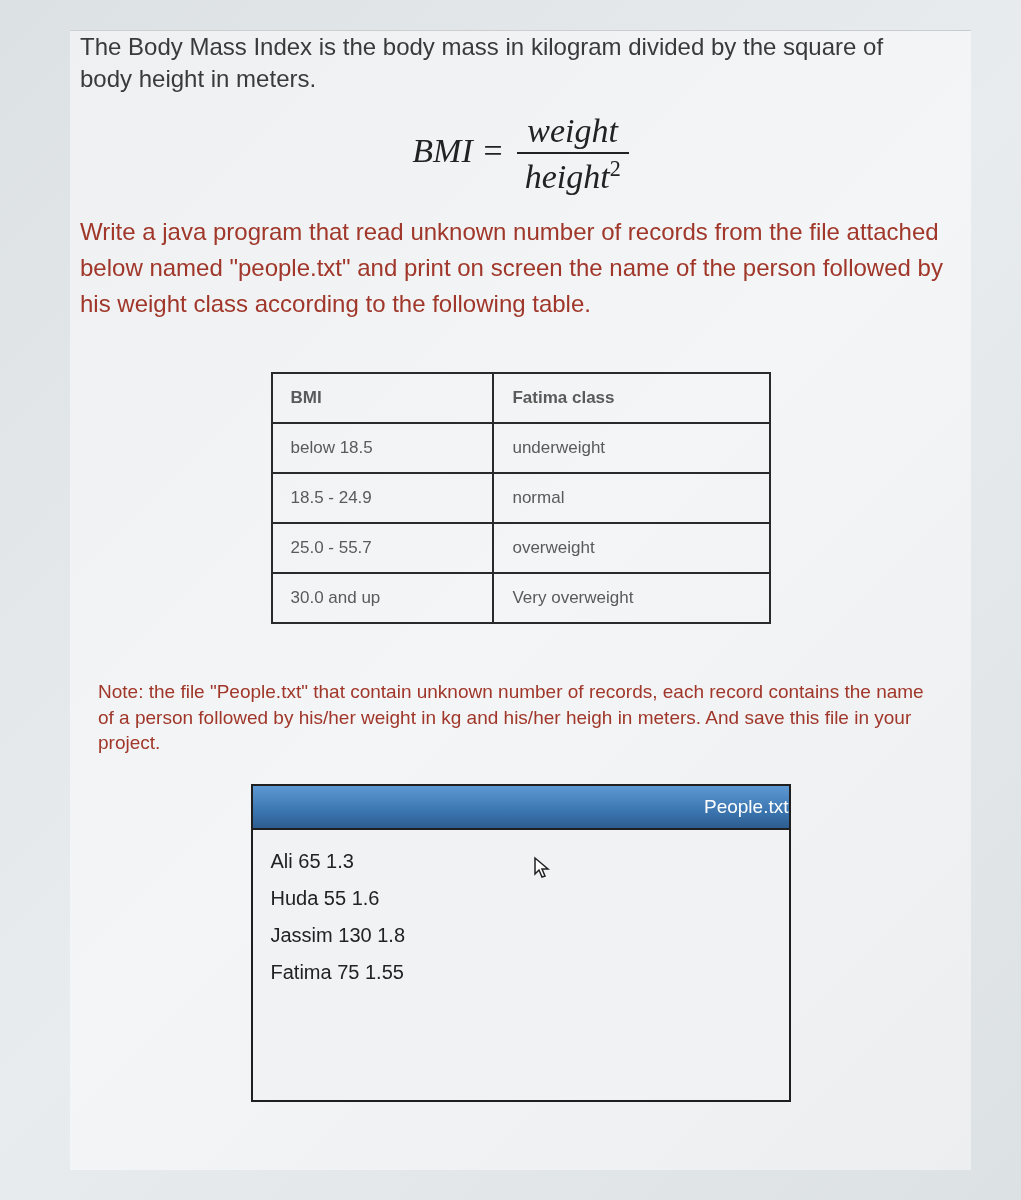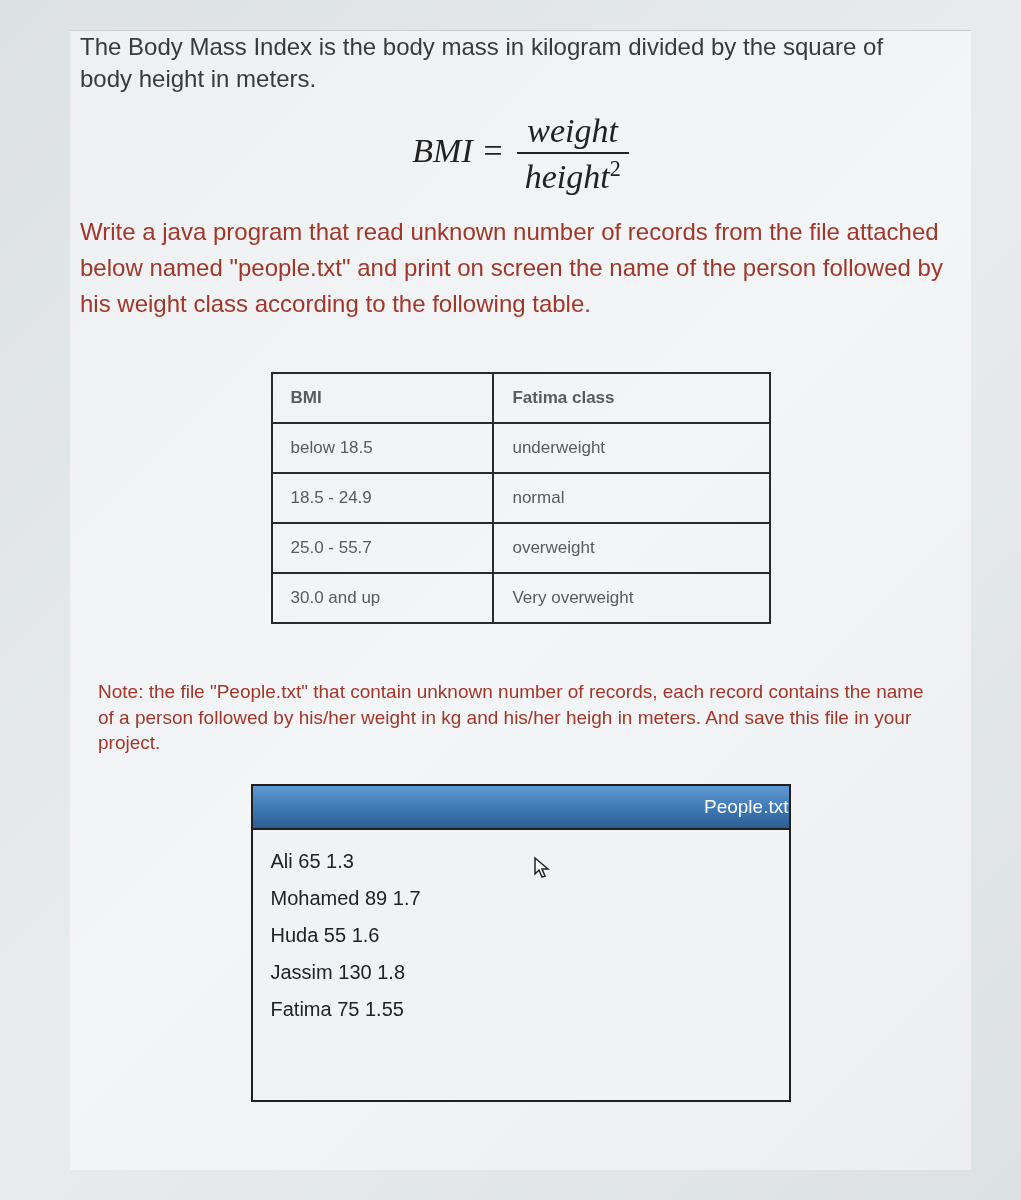--- a/index.html
+++ b/index.html
@@ -160,19 +160,18 @@
 
   <div class="file-box">
     <div class="file-header">People.txt</div>
     <div class="file-body">
       <span class="cursor">
         <svg width="20" height="24" viewBox="0 0 20 24" fill="none" stroke="#222" stroke-width="1.5">
           <path d="M2 2 L2 18 L6 14 L9 21 L12 20 L9 13 L15 13 Z" fill="#fff"></path>
         </svg>
       </span>
       <div class="line">Ali 65 1.3</div>
-      <div class="line">Mohamed 89 1.7</div>
       <div class="line">Huda 55 1.6</div>
       <div class="line">Jassim 130 1.8</div>
       <div class="line">Fatima 75 1.55</div>
     </div>
   </div>
 </div>
 
 </body></html>

